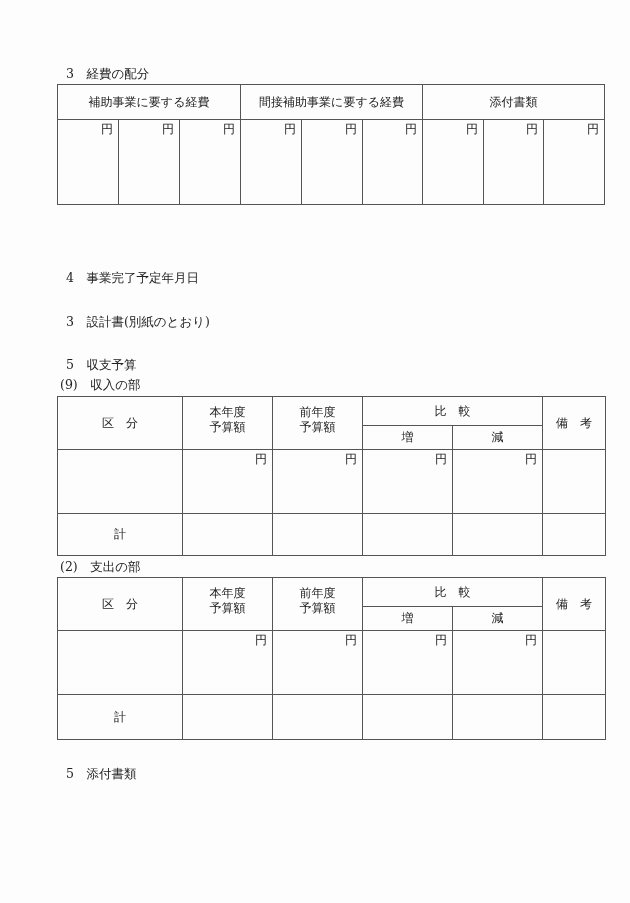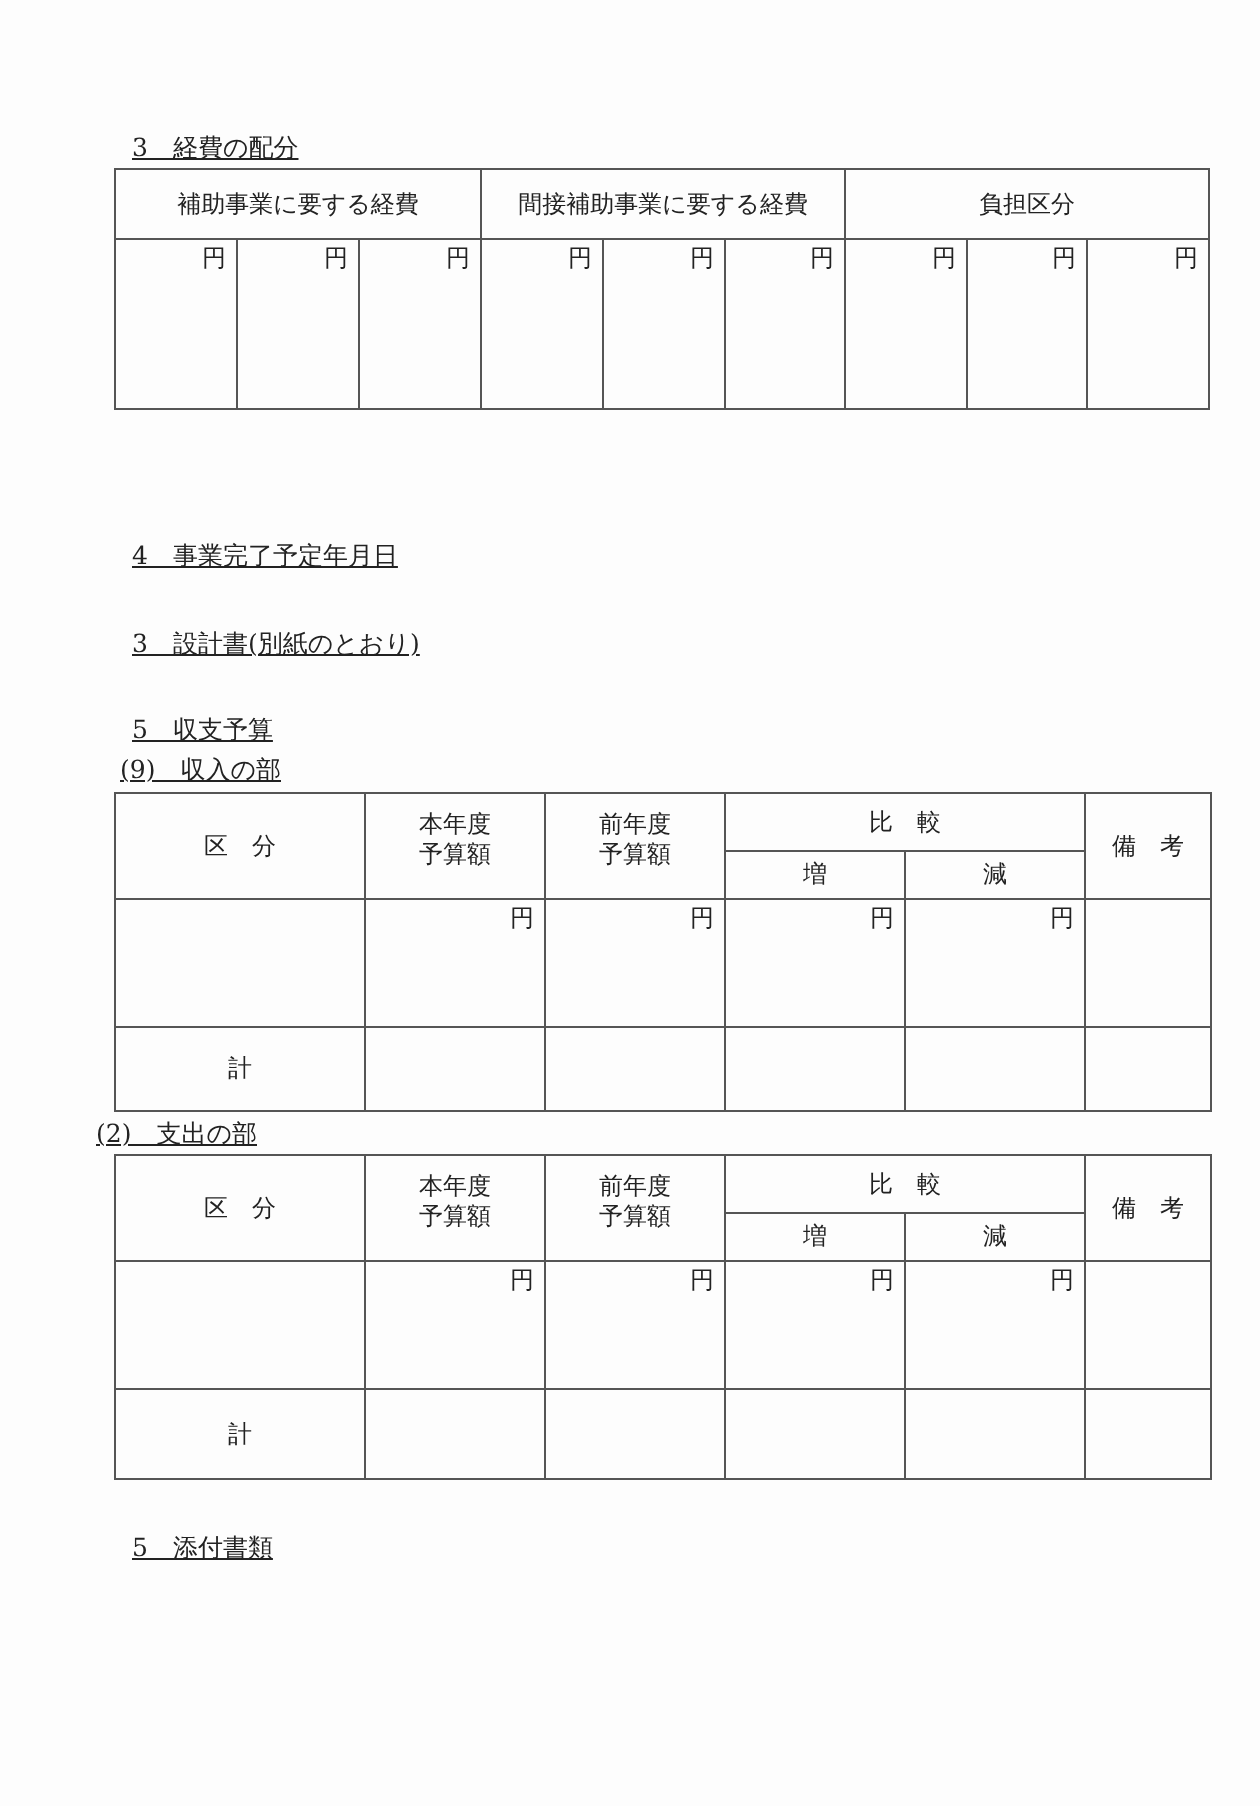--- a/index.html
+++ b/index.html
@@ -1,18 +1,18 @@
 <!DOCTYPE html>
 <html><head>
 <meta charset="utf-8">
 <style>
   html, body { margin: 0; padding: 0; background: #fdfdfd; }
   body { width: 630px; height: 903px; position: relative; overflow: hidden;
          font-family: "DejaVu Serif", "Liberation Serif", serif; color: #222; }
-  .heading { position: absolute; font-size: 12.5px; white-space: nowrap; text-decoration: underline; }
+  .heading { position: absolute; font-size: 12.5px; white-space: nowrap; }
   table { position: absolute; border-collapse: collapse; table-layout: fixed; }
   td { border: 1px solid #555; font-size: 12px; text-align: center; vertical-align: middle;
        padding: 0; line-height: 15px; }
   td.yen { text-align: right; vertical-align: top; padding: 2px 5px 0 0; }
   td.empty { }
 </style>
 </head>
 <body>
 
 <div class="heading" style="left:66px; top:66px;">3　経費の配分</div>
@@ -26,21 +26,21 @@
       <col style="width:61px">
       <col style="width:60px">
     <col style="width:61px">
       <col style="width:60px">
       <col style="width:61px">
   </colgroup>
   <tbody>
       <tr style="height:35px;">
     <td colspan="3">補助事業に要する経費</td>
     <td colspan="3">間接補助事業に要する経費</td>
-    <td colspan="3">負担区分</td>
+    <td colspan="3">添付書類</td>
   </tr>
   <tr style="height:85px;">
     <td class="yen">円</td>
     <td class="yen">円</td>
     <td class="yen">円</td>
     <td class="yen">円</td>
     <td class="yen">円</td>
     <td class="yen">円</td>
     <td class="yen">円</td>
     <td class="yen">円</td>
@@ -89,21 +89,21 @@
     <td>計</td>
     <td class="empty"></td>
     <td class="empty"></td>
     <td class="empty"></td>
     <td class="empty"></td>
     <td class="empty"></td>
   </tr>
 </tbody>
   </table>
 
-<div class="heading" style="left:48px; top:559px;">(2)　支出の部</div>
+<div class="heading" style="left:60px; top:559px;">(2)　支出の部</div>
 
 <table style="left:57px; top:577px; width:548px;">
   <colgroup>
     <col style="width:125px">
       <col style="width:90px">
       <col style="width:90px">
     <col style="width:90px">
       <col style="width:90px">
       <col style="width:63px">
   </colgroup>

